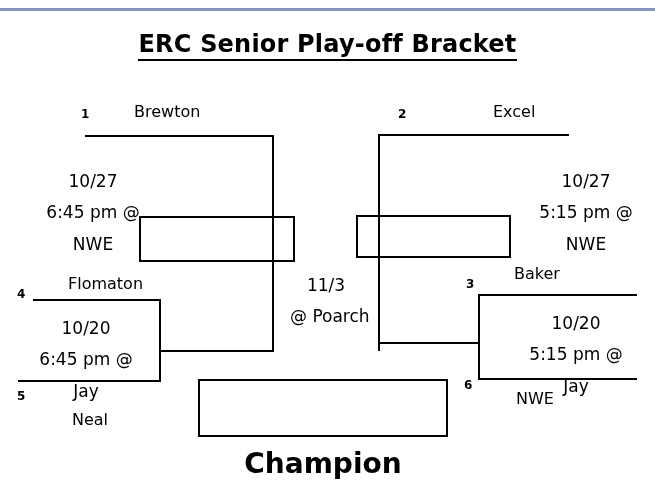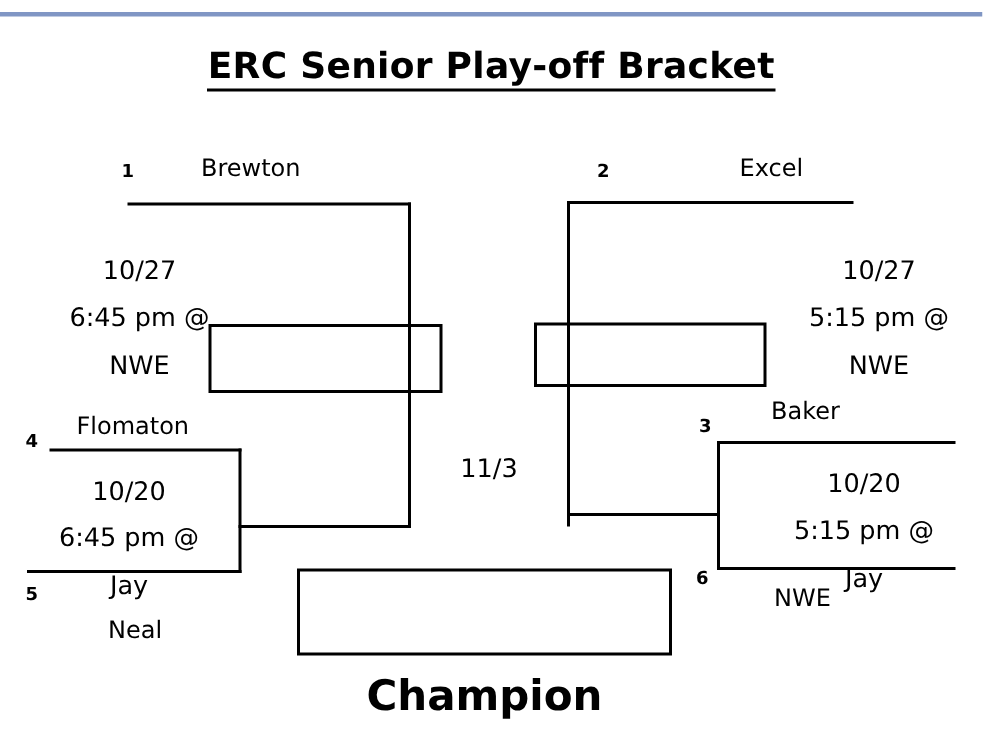--- a/index.html
+++ b/index.html
@@ -144,21 +144,21 @@
 
   <div class="ginfo" style="left:531px; top:166px; width:110px;">
     <div>10/27</div>
     <div>5:15 pm @</div>
     <div>NWE</div>
   </div>
 
   <div class="box" style="left:356px; top:215px; width:155px; height:43px;"></div>
 
   <div class="seed" style="left:17px; top:288px;">4</div>
-  <div class="team" style="left:51px; top:276px;">Flomaton</div>
+  <div class="team" style="left:68px; top:276px;">Flomaton</div>
   <div class="hline" style="left:33px; top:299px; width:128px;"></div>
 
   <div class="seed" style="left:17px; top:390px;">5</div>
   <div class="team" style="left:72px; top:412px;">Neal</div>
   <div class="hline" style="left:18px; top:380px; width:143px;"></div>
 
   <div class="vline" style="left:159px; top:299px; height:83px;"></div>
 
   <div class="hline" style="left:159px; top:350px; width:115px;"></div>
 
@@ -179,21 +179,22 @@
   <div class="vline" style="left:478px; top:294px; height:86px;"></div>
 
   <div class="hline" style="left:378px; top:342px; width:102px;"></div>
 
   <div class="ginfo" style="left:521px; top:308px; width:110px;">
     <div>10/20</div>
     <div>5:15 pm @</div>
     <div>Jay</div>
   </div>
 
-  <div class="ginfo" style="left:290px; top:270px; width:72px;margin-top:28px;">
+  <div class="ginfo" style="left:290px; top:270px; width:72px;">
     <div>11/3</div>
+    <div>@ Poarch</div>
   </div>
 
   <div class="box filled" style="left:198px; top:379px; width:250px; height:58px;"></div>
 
   <div class="champ-label" style="left:198px; top:447px; width:250px;">Champion</div>
 
 </div>
 
 </body></html>

